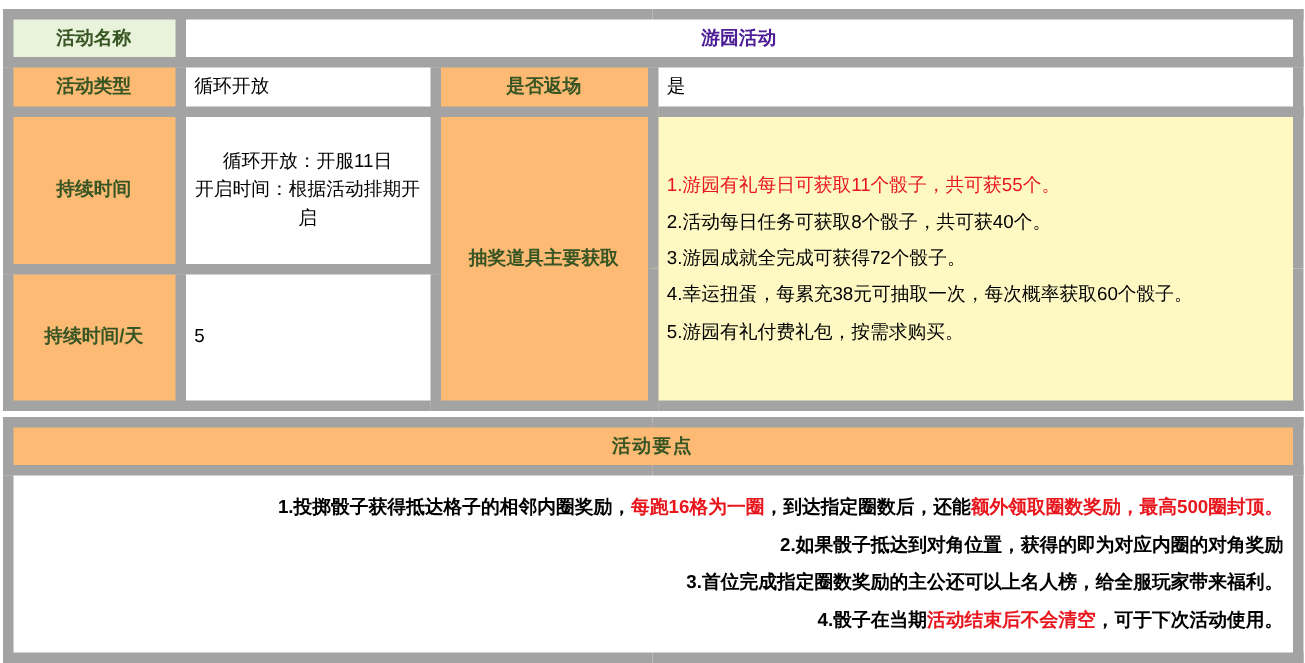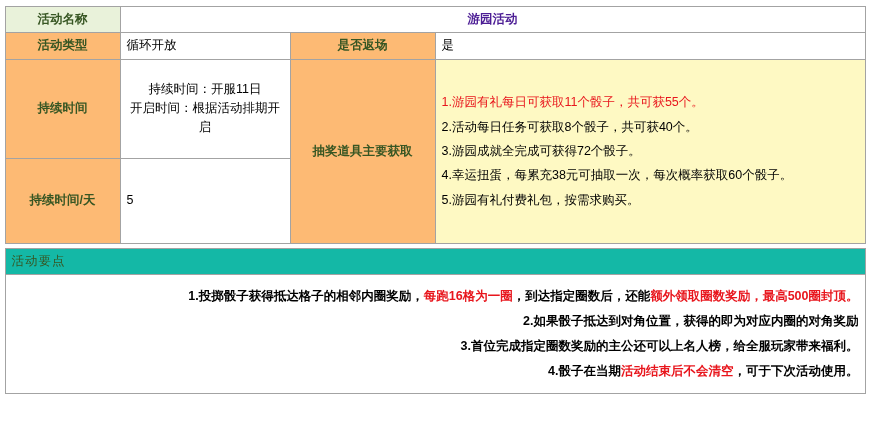--- a/index.html
+++ b/index.html
@@ -14,21 +14,21 @@
     color: #000000;
     overflow: hidden;
   }
   .sheet {
     width: 860px;
     margin: 6px auto 0 auto;
     border-collapse: collapse;
     table-layout: fixed;
   }
   .sheet td {
-    border: 1px solid #a3a3a3;
+    border: 7px solid #a3a3a3;
     vertical-align: middle;
     padding: 3px 6px;
     font-size: 12.5px;
     line-height: 1.55;
   }
   
   .label {
     background: #fdba74;
     text-align: center;
     font-weight: bold;
@@ -49,22 +49,23 @@
     color: #375623;
   }
   .plain {
     background: #ffffff;
   }
   .plain-left {
     background: #fef9c3;
     text-align: left;
   }
   .section-head {
-    background: #14b8a6;
-    font-weight: normal;
+    background: #fdba74;
+    text-align: center;
+    font-weight: bold;
     font-size: 13.5px;
     color: #375623;
     letter-spacing: 1px;
   }
   .notes {
     background: #ffffff;
     text-align: right;
     padding: 8px 8px 10px 8px;
     font-weight: bold;
   }
@@ -109,21 +110,21 @@
     </tr>
     <tr>
       <td class="label">活动类型</td>
       <td class="plain">循环开放</td>
       <td class="label">是否返场</td>
       <td class="plain">是</td>
     </tr>
     <tr>
       <td class="label" style="height:92px">持续时间</td>
       <td class="plain cond">
-        <div>持续时间：开服11日</div>
+        <div>循环开放：开服11日</div>
         <div>开启时间：根据活动排期开启</div>
       </td>
       <td class="label" rowspan="2">抽奖道具主要获取</td>
       <td class="plain-left list-cell" rowspan="2">
           <div class="line red">1.游园有礼每日可获取11个骰子，共可获55个。</div>
           <div class="line">2.活动每日任务可获取8个骰子，共可获40个。</div>
           <div class="line">3.游园成就全完成可获得72个骰子。</div>
           <div class="line">4.幸运扭蛋，每累充38元可抽取一次，每次概率获取60个骰子。</div>
           <div class="line">5.游园有礼付费礼包，按需求购买。</div>
         </td>

